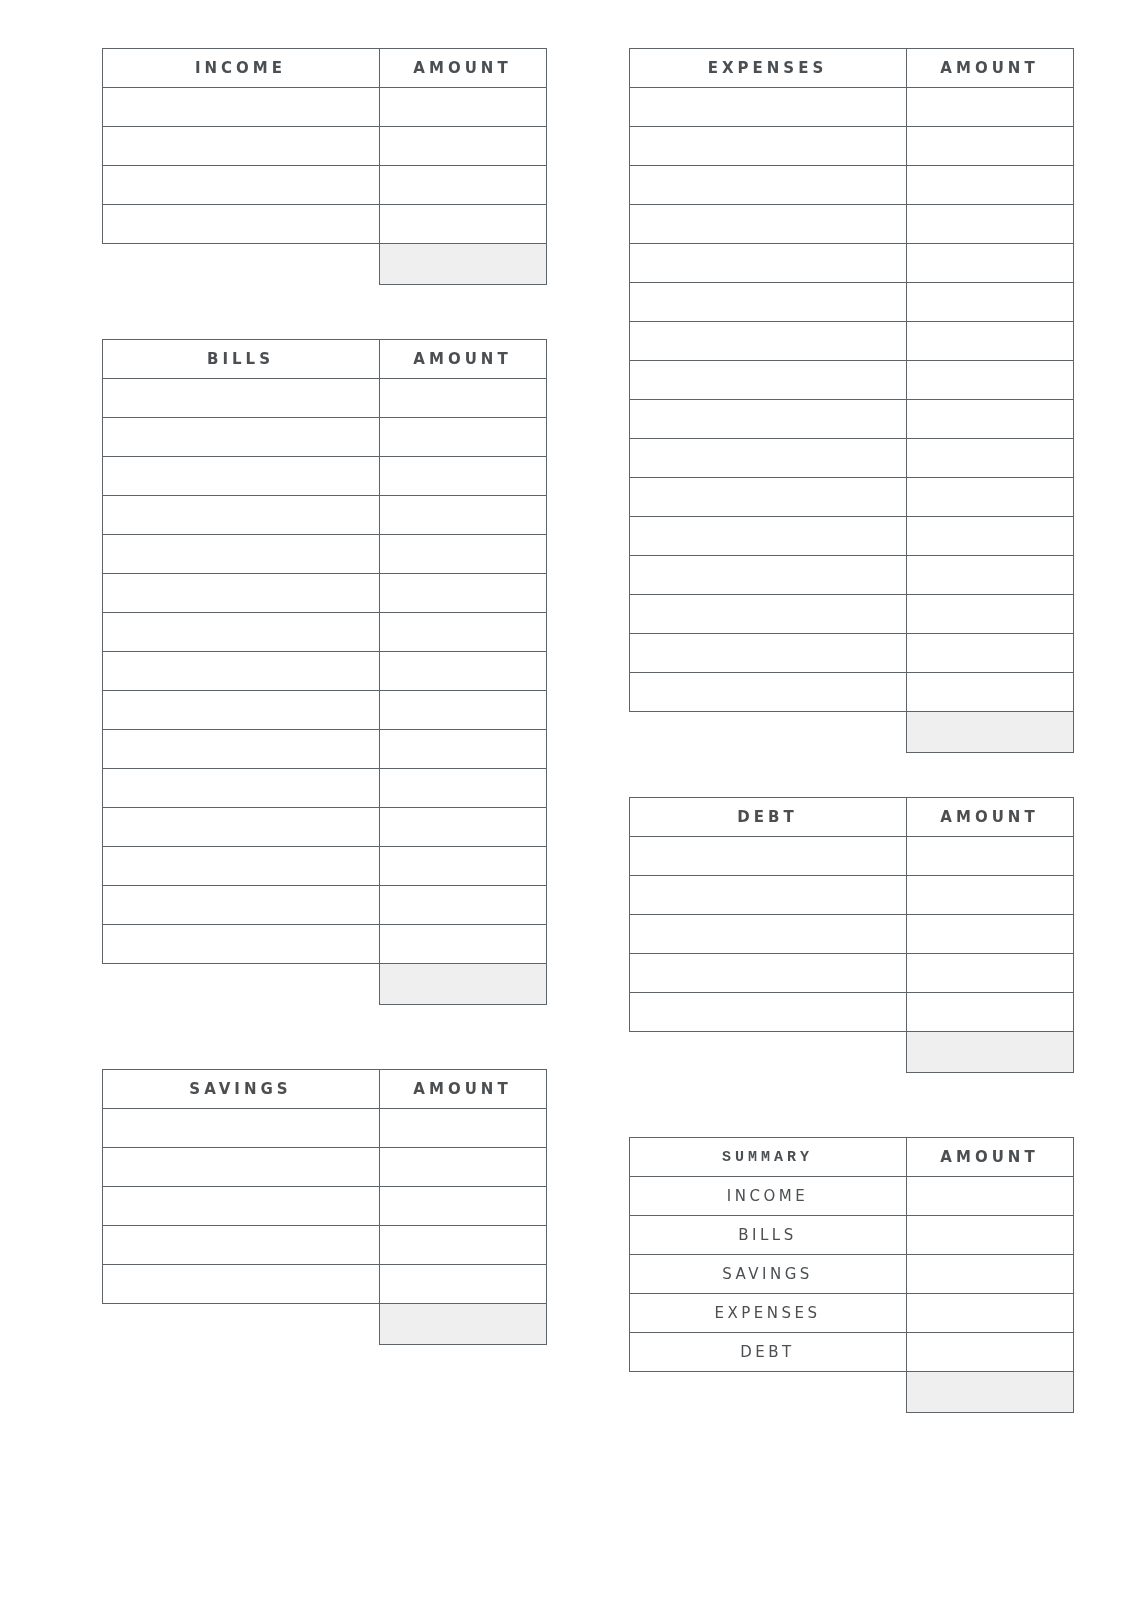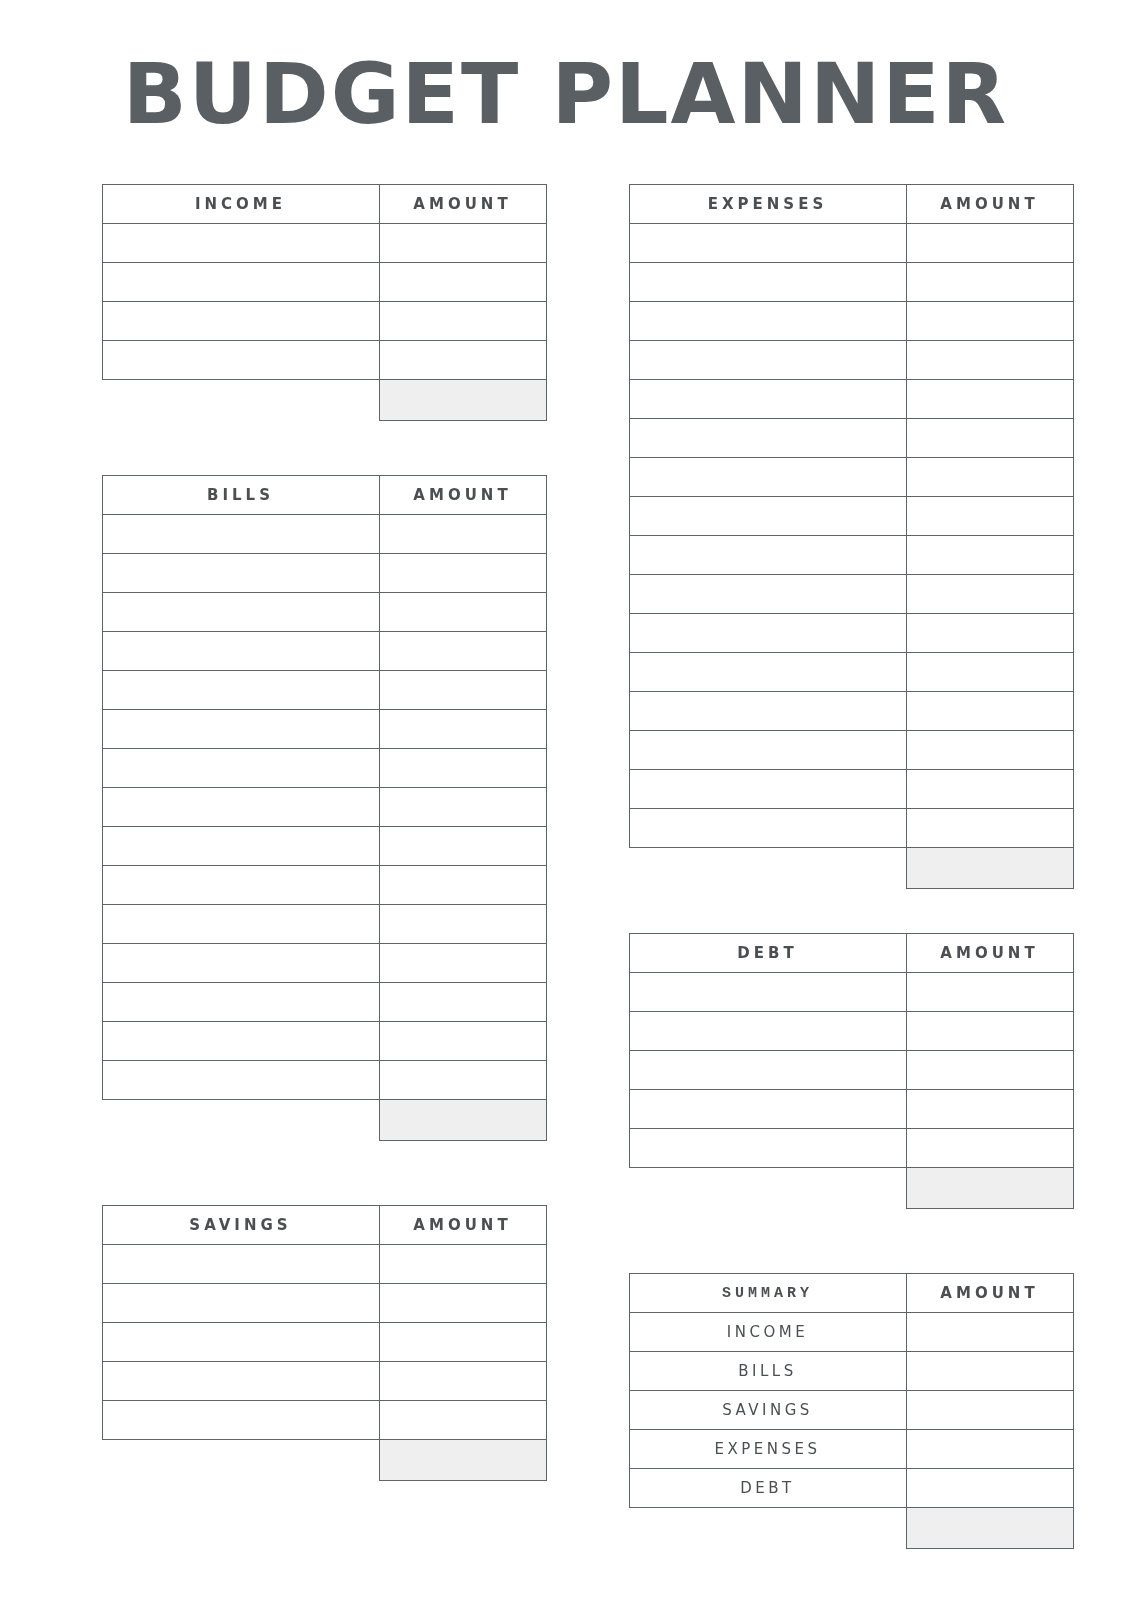--- a/index.html
+++ b/index.html
@@ -98,21 +98,20 @@
   .h-debt { background: #cfc0f5; }
   .h-debt-amt { background: #e4aaec; }
   .h-summary { background: #bfe3dc; font-family: Liberation Mono, monospace; }
   .h-summary-amt { background: #9fd2c4; }
 </style>
 </head>
 <body>
 
 <div class="page">
 
-  <h1 class="title">BUDGET PLANNER</h1>
 
   <div class="columns">
 
     <div class="col">
 
       <table class="tbl">
         <tbody>
           <tr>
             <th class="hdr c-label h-income">INCOME</th>
             <th class="hdr c-amount h-income-amt">AMOUNT</th>

